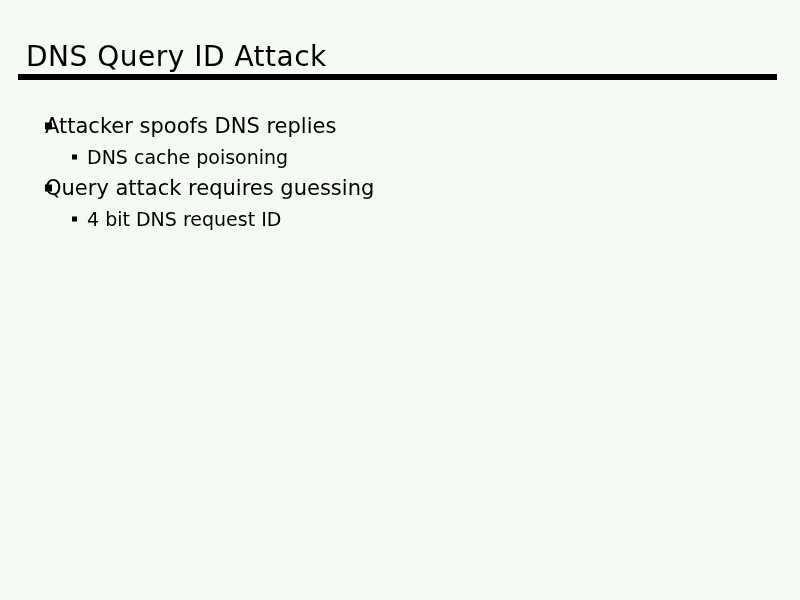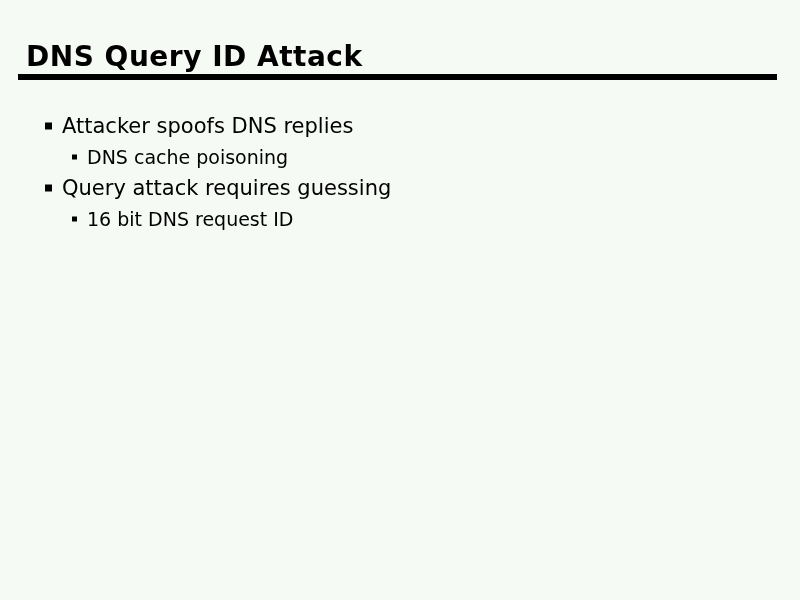--- a/index.html
+++ b/index.html
@@ -18,21 +18,21 @@
     position: relative;
     width: 800px;
     height: 600px;
   }
   .slide-title {
     position: absolute;
     left: 26px;
     top: 40px;
     margin: 0;
     font-size: 28px;
-    font-weight: bold;
+    font-weight: normal;
     letter-spacing: 0.5px;
     white-space: nowrap;
   }
   .title-rule {
     position: absolute;
     left: 18px;
     top: 74px;
     width: 759px;
     height: 6px;
     background: #000000;
@@ -48,21 +48,21 @@
   }
   .bullet-item {
     position: relative;
     height: 31px;
     display: flex;
     align-items: center;
     white-space: nowrap;
   }
   .bullet-item.l1 {
     font-size: 21px;
-    padding-left: 62px;
+    padding-left: 45px;
   }
   .bullet-item.l2 {
     font-size: 19px;
     padding-left: 87px;
   }
   .marker {
     position: absolute;
     top: 50%;
     transform: translateY(-50%);
     background: #000000;
@@ -101,18 +101,18 @@
     </li>
 
     <li class="bullet-item l1">
       <span class="marker"></span>
       <span class="txt">Query attack requires guessing</span>
     </li>
 
 
     <li class="bullet-item l2">
       <span class="marker"></span>
-      <span class="txt">16 bit DNS request ID</span>
+      <span class="txt">4 bit DNS request ID</span>
     </li>
 
   </ul>
 
 </div>
 
 </body></html>

